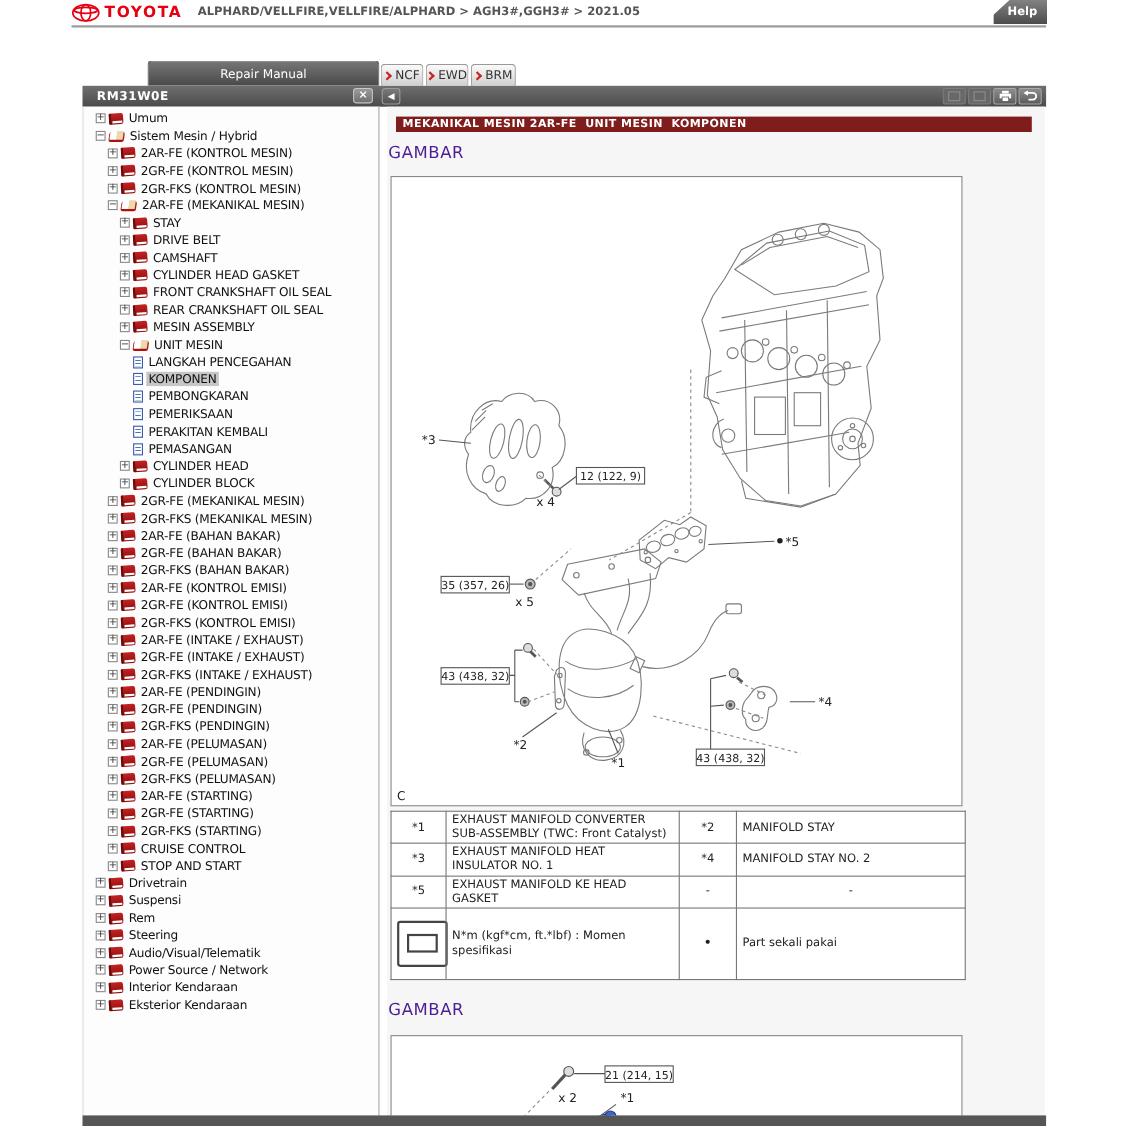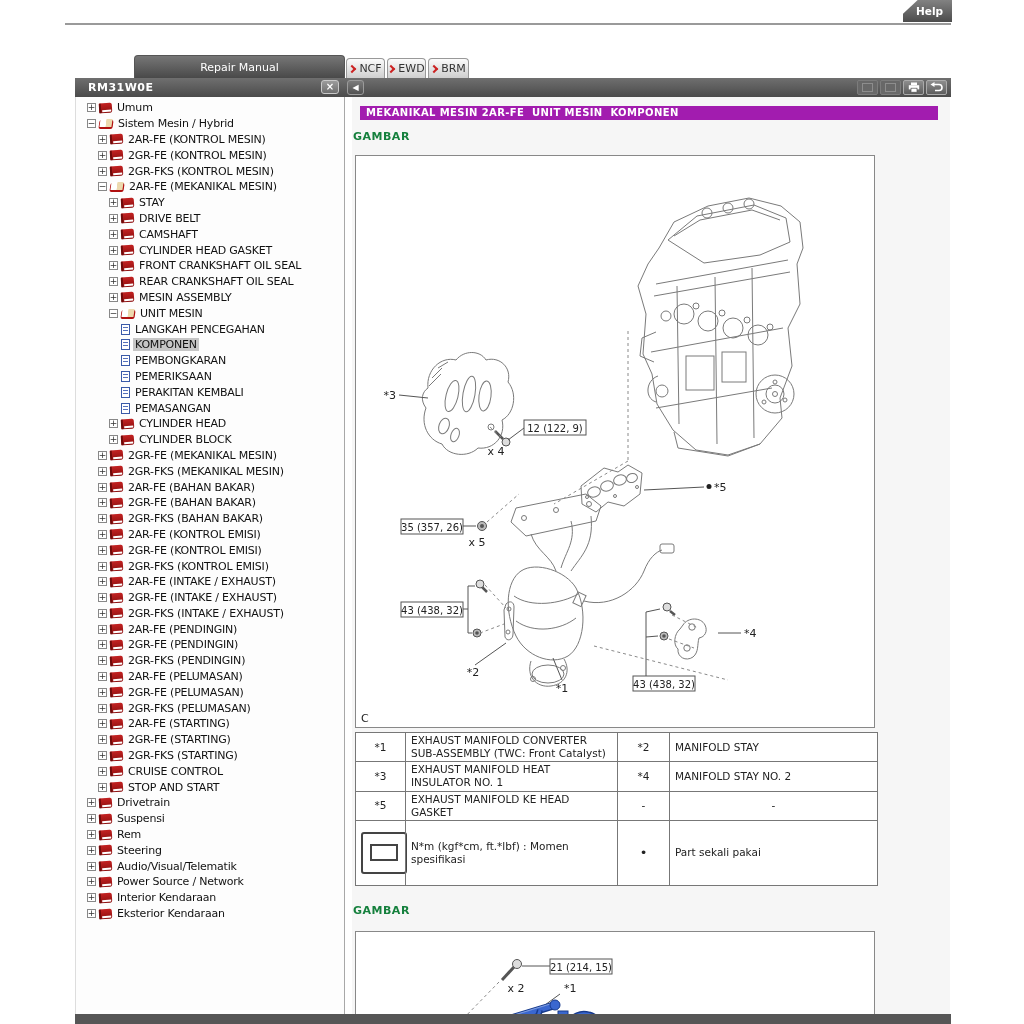--- a/index.html
+++ b/index.html
@@ -82,23 +82,23 @@
   .open .bicon::after{content:"";position:absolute;left:1px;bottom:2px;width:12px;height:8px;
     background:linear-gradient(90deg,#fff 0 48%,#ecd9ae 52% 100%);transform:skewX(-8deg);}
   .doc .bicon{width:9px;height:11px;background:#fff;border:1px solid #3a5aa8;box-sizing:border-box;}
   .doc .bicon::before{content:"";position:absolute;left:1px;top:2px;width:5px;height:6px;
     background:repeating-linear-gradient(180deg,#5570bb 0 1px,transparent 1px 3px);}
   .sel .tlabel{background:#c6c6c6;}
   .tlabel{padding:0 2px;}
 
   
   .content{position:absolute;top:97px;left:352px;width:598px;height:917px;background:#f6f6f6;overflow:hidden;}
-  .titlebar{margin:9px 0 0 8px;width:578px;height:14px;background:#a21caf;color:#fff;font-size:10px;
+  .titlebar{margin:9px 0 0 8px;width:578px;height:14px;background:#7f1d1d;color:#fff;font-size:10px;
     font-weight:bold;line-height:14px;padding-left:6px;letter-spacing:.4px;white-space:pre;box-sizing:border-box;}
-  .gambar{margin:10px 0 0 1px;font-size:11px;font-weight:bold;color:#15803d;letter-spacing:.5px;}
+  .gambar{margin:10px 0 0 1px;font-size:15px;font-weight:normal;color:#4c1d95;letter-spacing:.5px;}
   .g2{margin-top:18px;}
   .figure{margin:12px 0 0 3px;width:520px;background:#fff;border:1px solid #888;position:relative;box-sizing:border-box;}
   .fig1{height:573px;margin-top:12px;}
   .fig2{height:150px;margin-top:14px;}
   svg text{font-family:"DejaVu Sans","Liberation Sans",sans-serif;}
   .co-text{font-size:10px;fill:#222;}
   .ref-text{font-size:11px;fill:#222;}
 
   
   table.ref{margin:4px 0 0 3px;border-collapse:collapse;width:522px;font-size:10.5px;color:#222;background:#fff;table-layout:fixed;}
@@ -111,20 +111,33 @@
   .torque-inner{width:24px;height:13px;border:2px solid #444;}
   td.bullet{text-align:center;font-size:13px;}
 
   .footerbar{position:absolute;top:1014px;left:75px;width:876px;height:10px;background:#565656;}
 </style>
 </head>
 <body>
 
 <div class="app">
 
+  <div class="hdr">
+    <div class="brand">
+      <svg width="26" height="17" viewBox="0 0 26 17">
+        <g fill="none" stroke="#e60012" stroke-width="1.6">
+          <ellipse cx="13" cy="8.5" rx="11.8" ry="7.4"></ellipse>
+          <ellipse cx="13" cy="8.5" rx="4.4" ry="7.4"></ellipse>
+          <ellipse cx="13" cy="6.4" rx="10.6" ry="2.7"></ellipse>
+        </g>
+      </svg>
+      <span class="brand-text">TOYOTA</span>
+    </div>
+    <span class="crumb">ALPHARD/VELLFIRE,VELLFIRE/ALPHARD &gt; AGH3#,GGH3# &gt; 2021.05</span>
+  </div>
   <div class="help-btn">Help</div>
   <div class="hdr-line"></div>
 
 
   <div class="tab tab-results">
     <span class="chev"></span>
     <span>Results</span>
   </div>
   <div class="tab tab-main">
     <span>Repair Manual</span>

